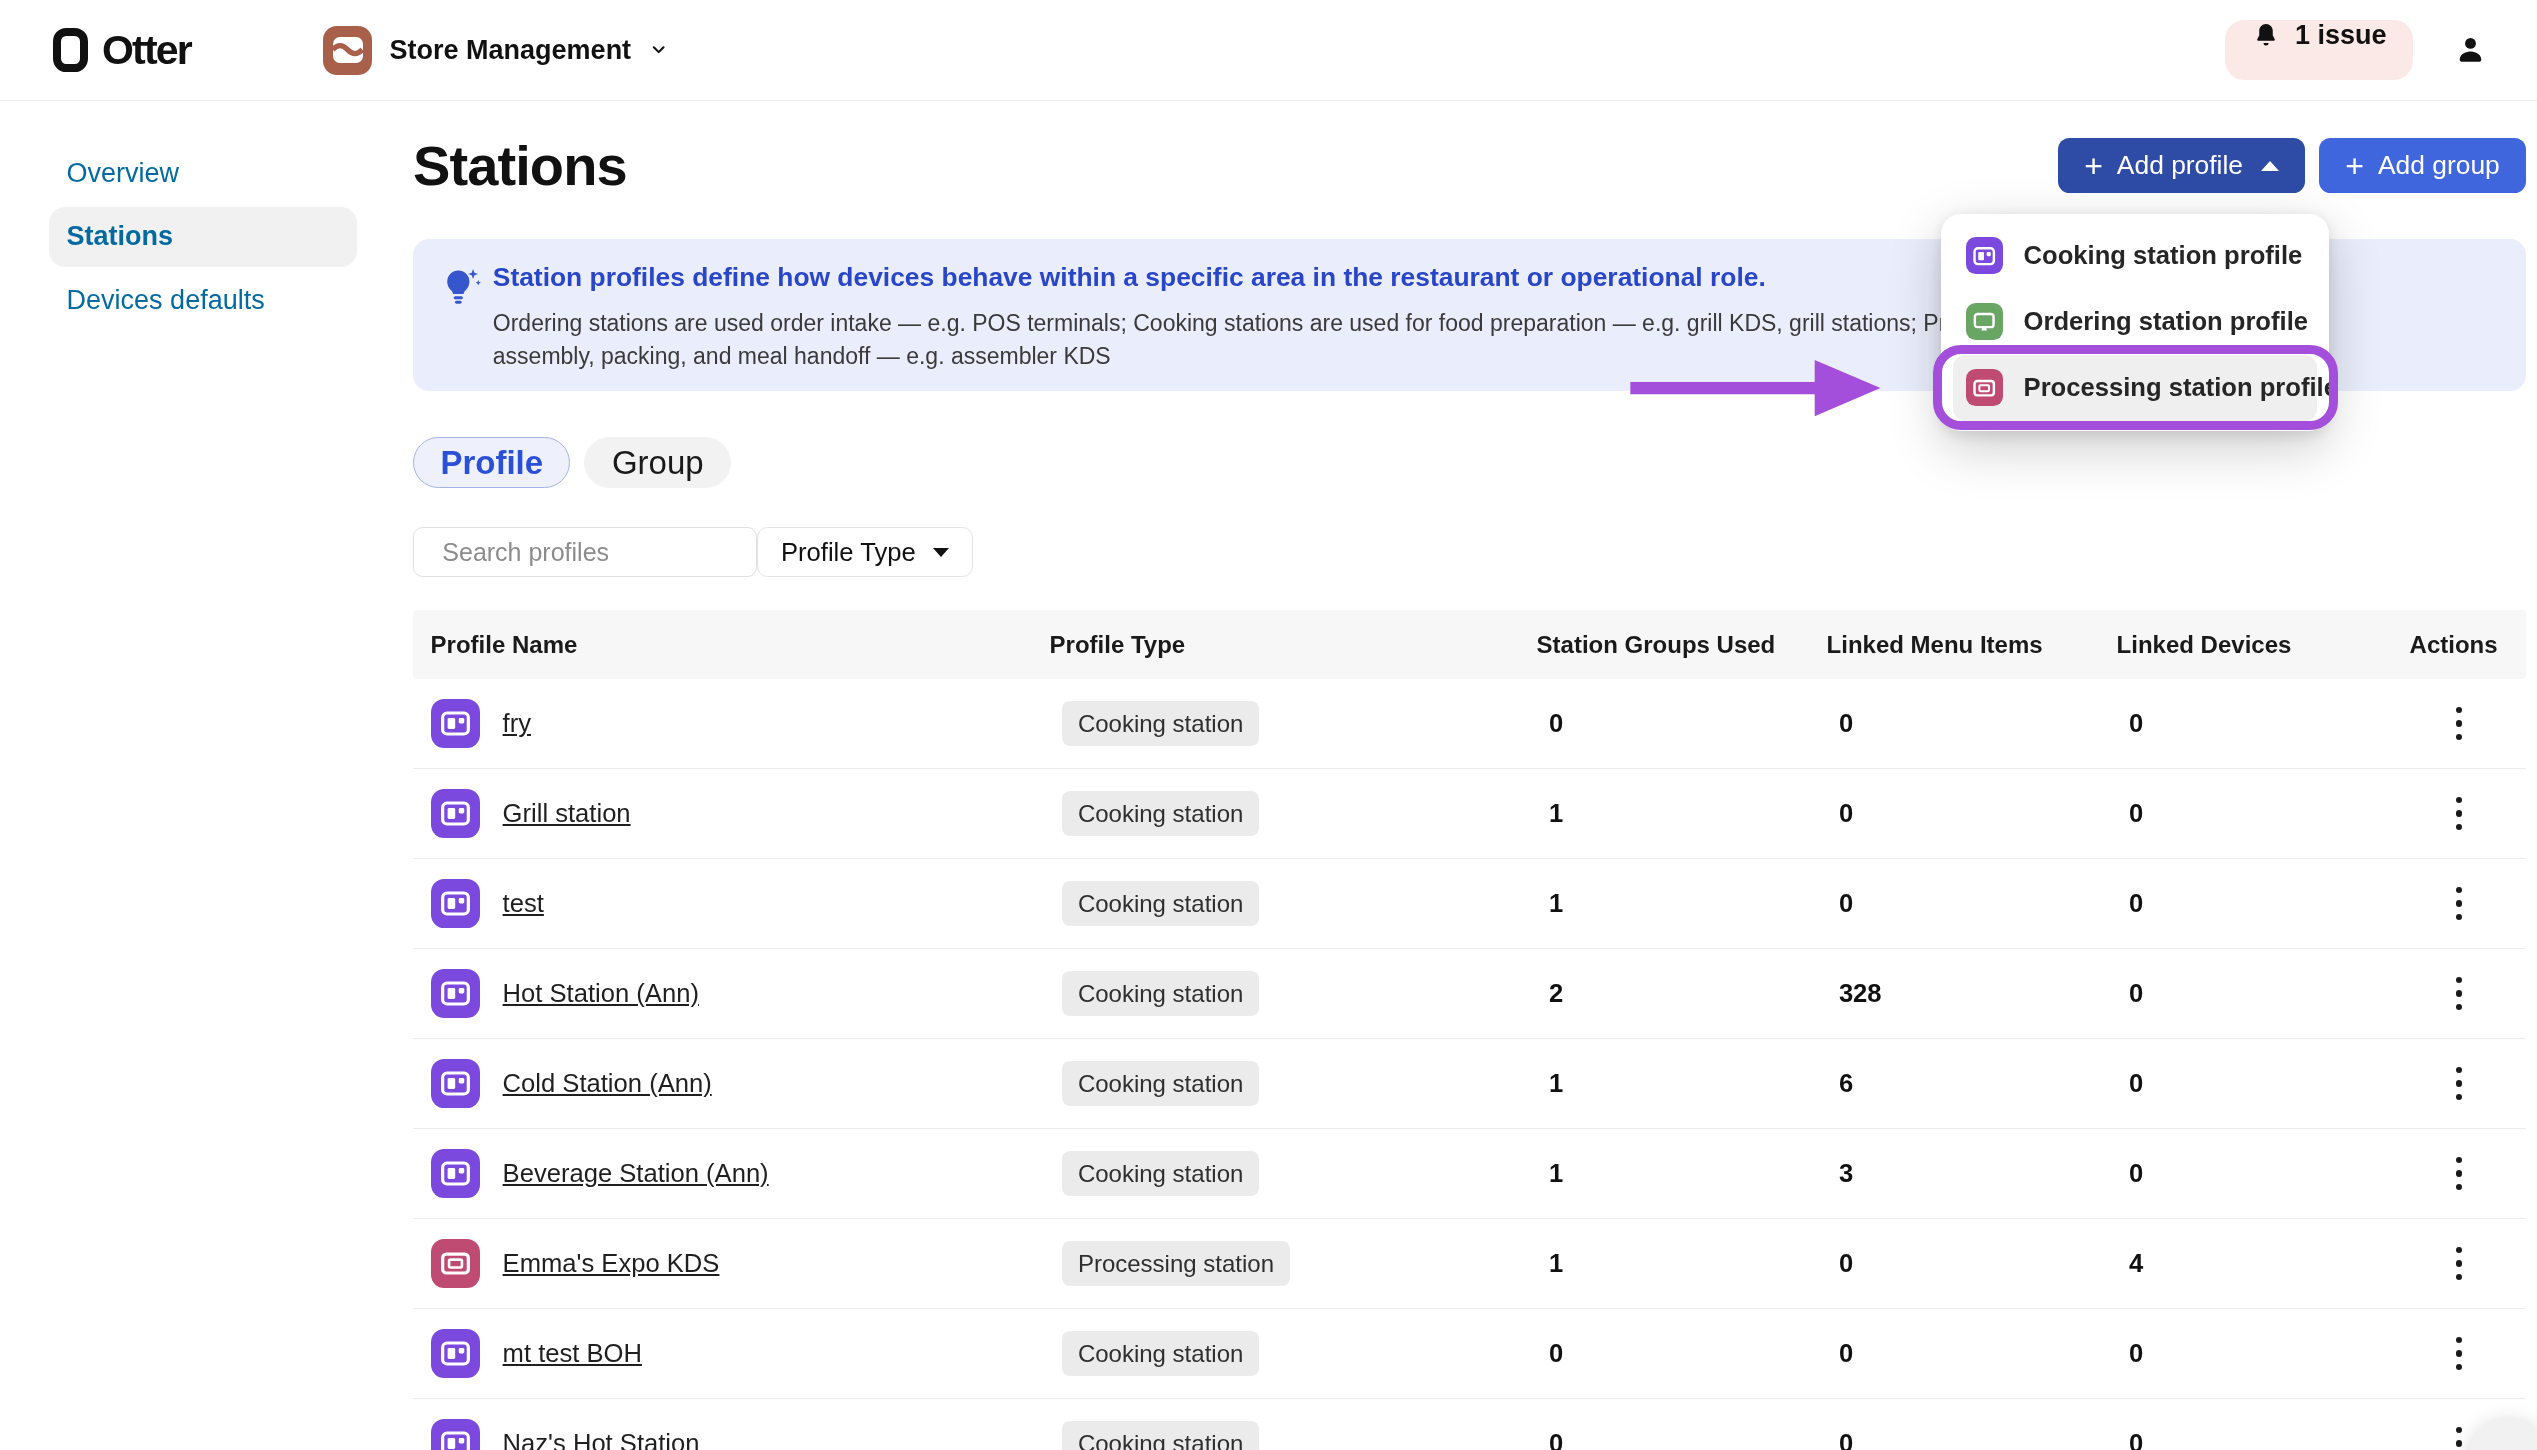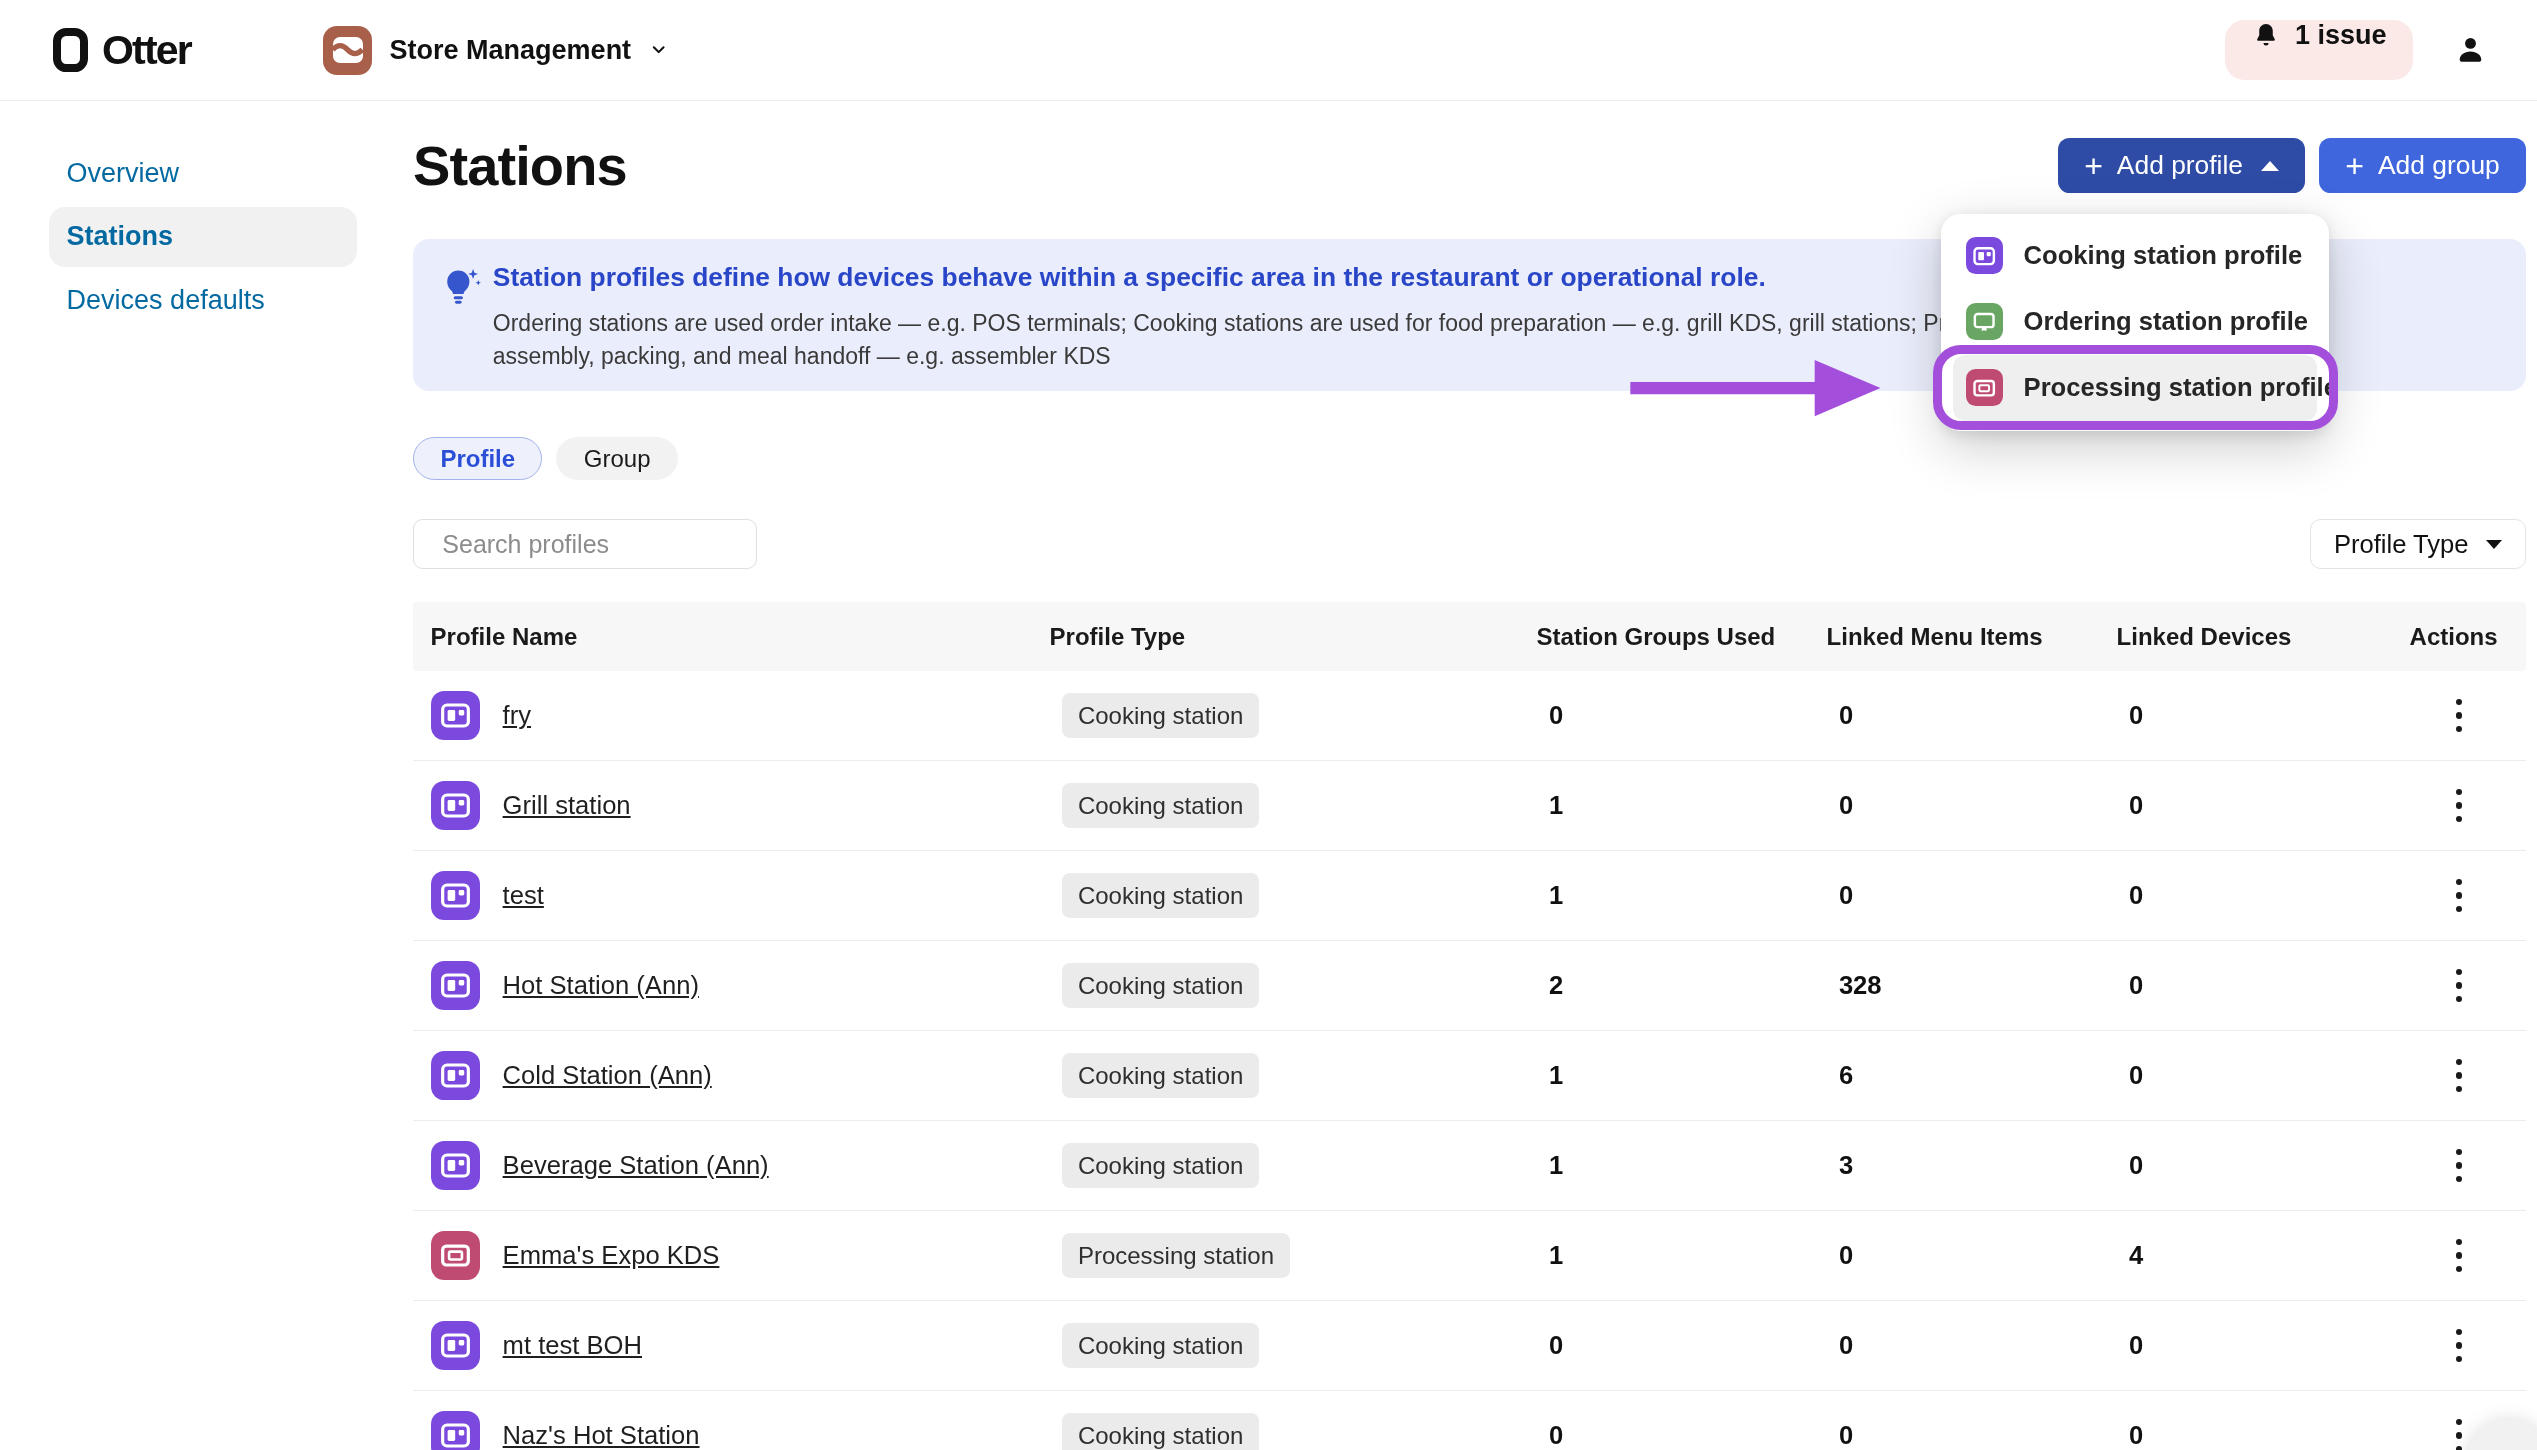--- a/index.html
+++ b/index.html
@@ -42,23 +42,23 @@
 
   
   .banner { margin-top:41px; height:152px; background:#EAEDFB; border-radius:16px; display:flex; padding:23px 25px 0 25px; overflow:hidden; }
   .banner .bulb { flex:0 0 46px; margin-top:1.8px; }
   .banner-text { margin-left:8.8px; overflow:hidden; }
   .banner-title { font-size:26.4px; font-weight:600; color:#2946C8; margin-bottom:14px; white-space:nowrap; }
   .banner-line { font-size:23px; color:#3A3A3A; line-height:33px; white-space:nowrap; }
 
   
   .tabs { margin-top:46px; display:flex; gap:14px; }
-  .tab { height:43px; display:flex; align-items:center; padding:0 26.4px; border-radius:25.6px; font-size:24px; font-weight:500; background:#F2F2F2; color:#1a1a1a; border:1.8px solid transparent; cursor:pointer; font-family:inherit; }
+  .tab { height:51px; display:flex; align-items:center; padding:0 26.4px; border-radius:25.6px; font-size:33px; font-weight:500; background:#F2F2F2; color:#1a1a1a; border:1.8px solid transparent; cursor:pointer; font-family:inherit; }
   .tab.active { background:#EEF1FC; border-color:#A3B2EA; color:#2B4FD7; font-weight:600; }
-  .controls-row { margin-top:39px; display:flex; align-items:center; justify-content:space-between; }
+  .controls-row { margin-top:39px; display:flex; align-items:center; }
   .search-box { display:flex; align-items:center; width:344px; height:50px; border:1.8px solid #DFDFDF; border-radius:9.7px; padding:0 16px; background:#fff; }
   .search-box input { border:none; outline:none; flex:1; margin-left:12.3px; font-size:25px; font-family:inherit; color:#333; background:transparent; }
   .search-box input::placeholder { color:#8C8C8C; }
   .filter-btn { display:flex; align-items:center; gap:17.6px; height:50px; padding:0 23px; background:#fff; border:1.8px solid #E3E3E3; border-radius:10.6px; font-size:25.6px; font-weight:500; color:#111; font-family:inherit; cursor:pointer; }
   .caret-down { width:0; height:0; border-left:8px solid transparent; border-right:8px solid transparent; border-top:9.7px solid #111; }
 
   
   .table { margin-top:33px; }
   .thead, .trow { display:grid; grid-template-columns:619px 487px 290px 290px 293px 99px; align-items:center; padding:0 17.6px; }
   .thead { height:69px; background:#F7F7F7; border-radius:3.5px; }

